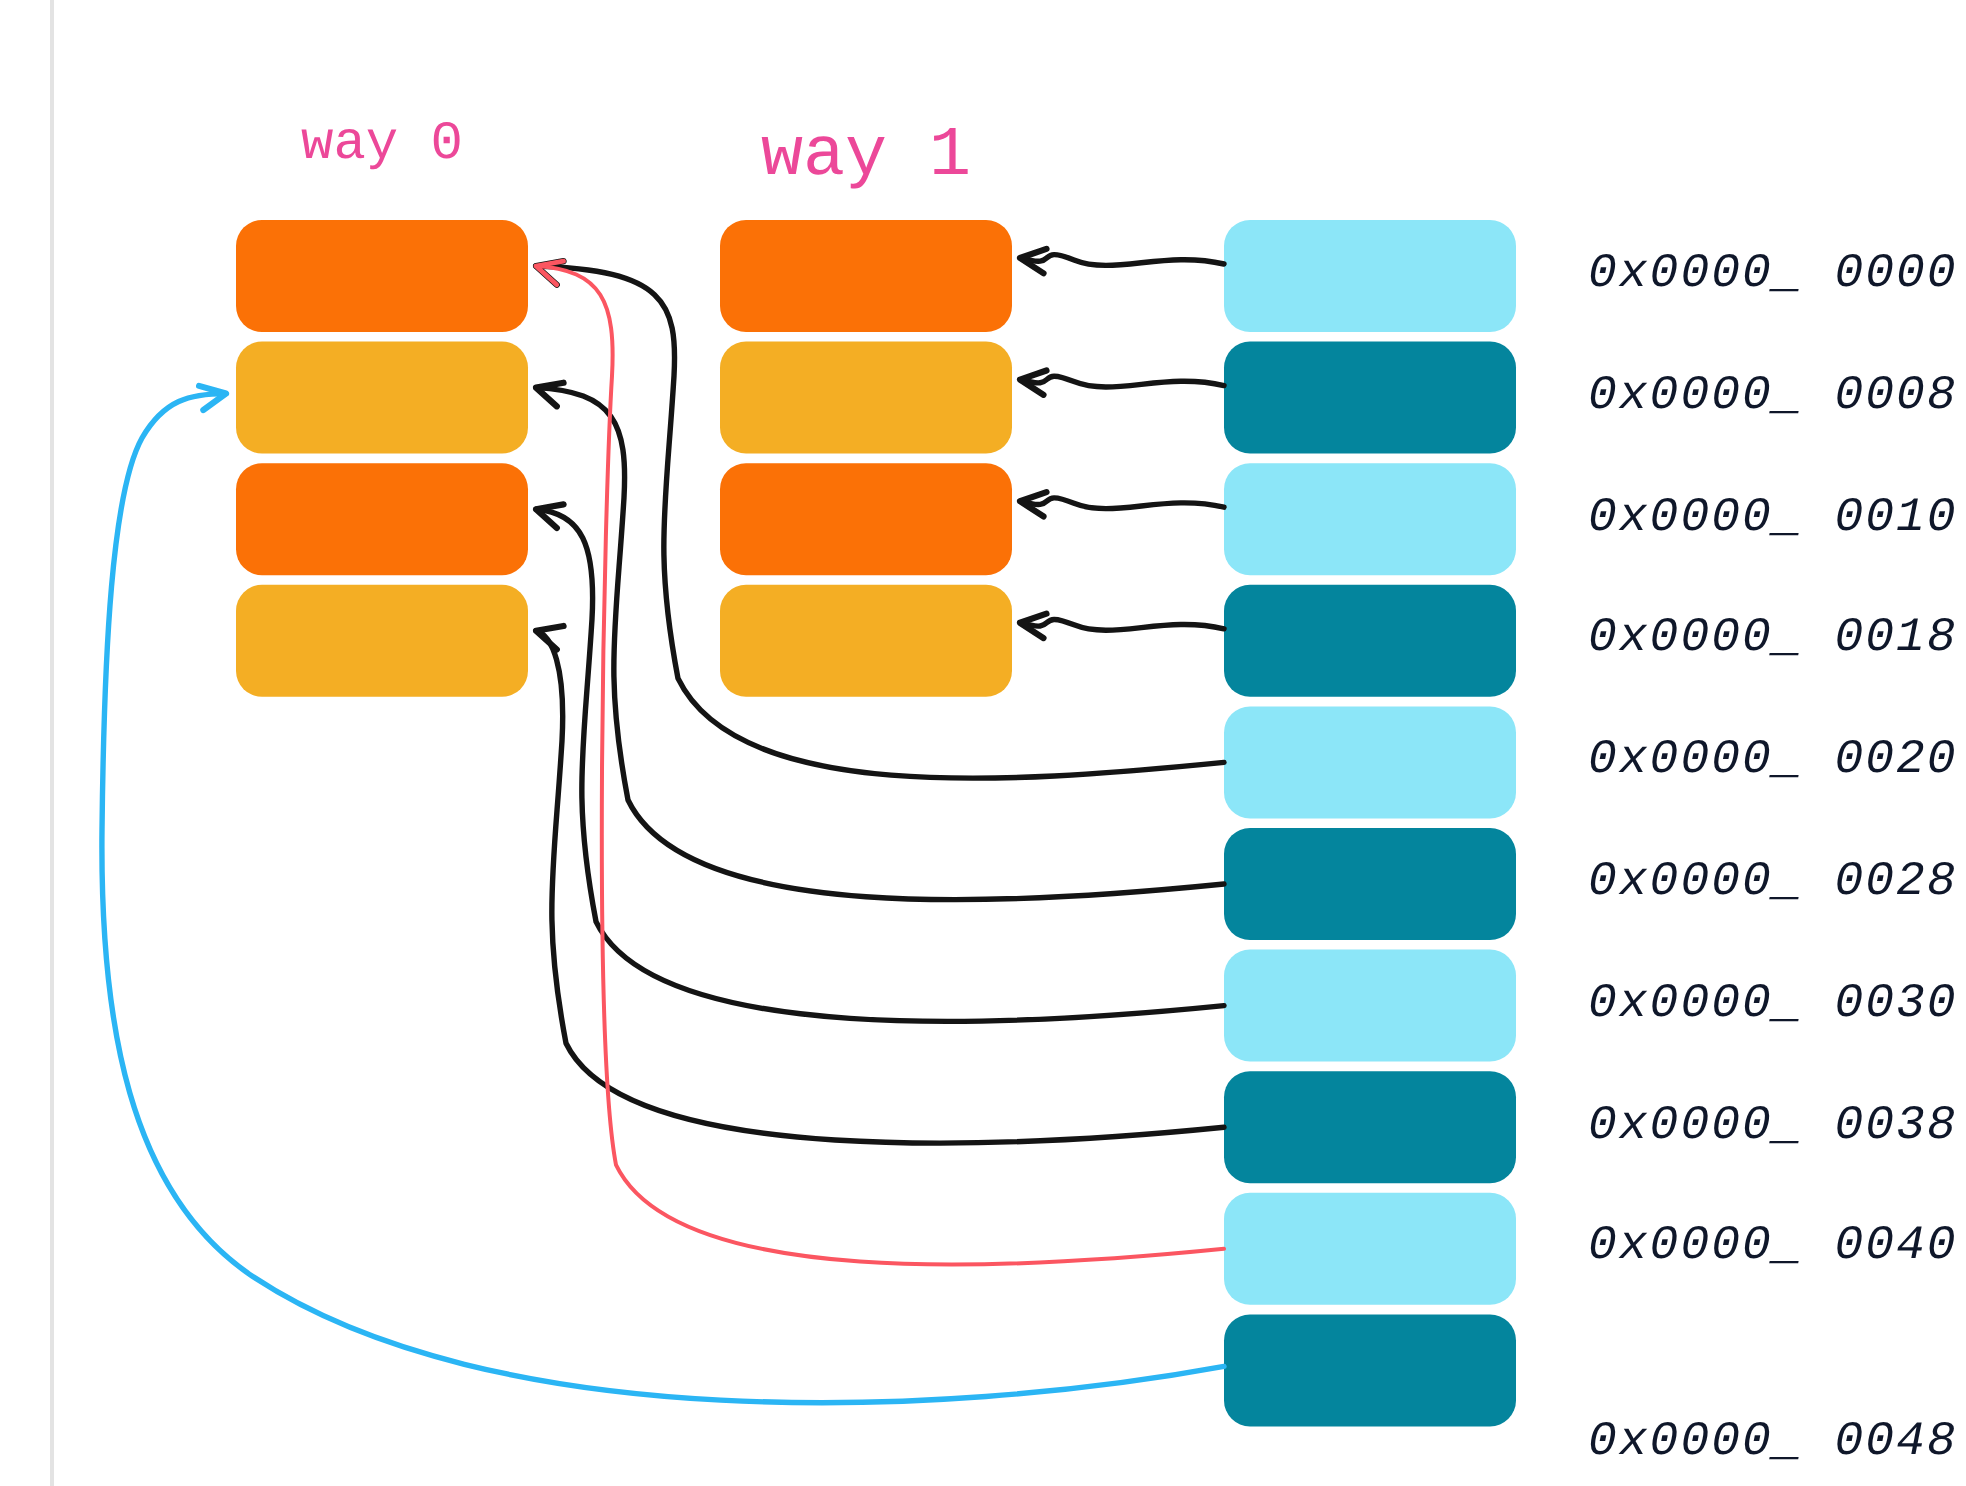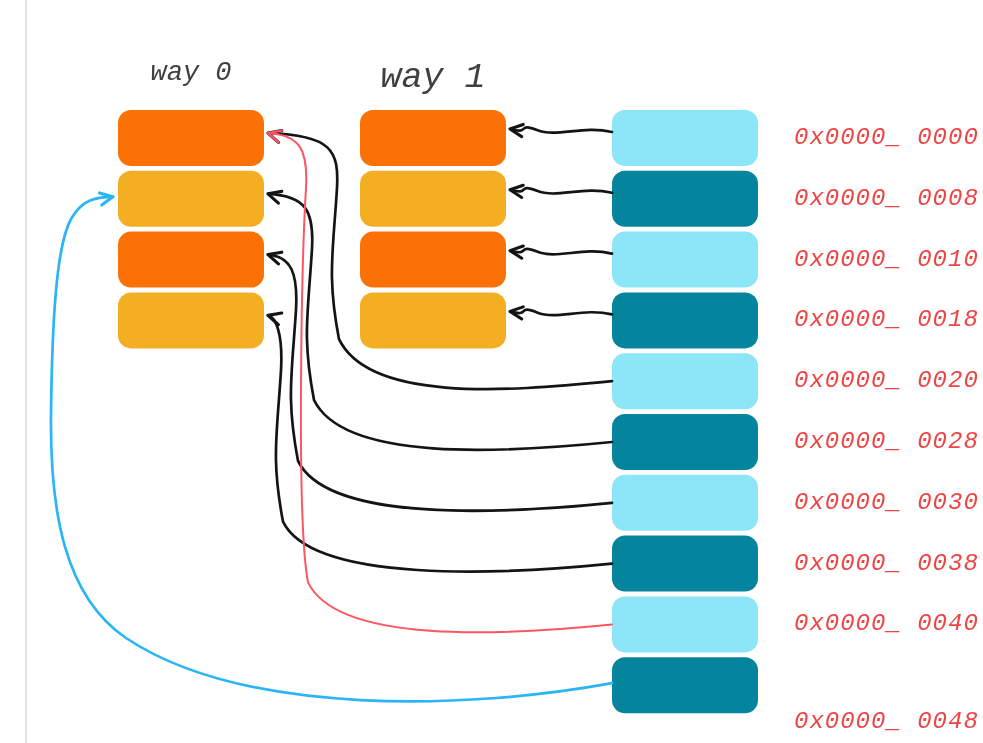--- a/index.html
+++ b/index.html
@@ -10,34 +10,33 @@
     overflow:hidden;
     font-family:"Liberation Mono", monospace;
   }
   .edge-line{
     position:absolute;left:25px;top:0;width:2px;height:743px;
     background:#e3e3e3;
   }
   .hdr{
     position:absolute;
     transform:translateX(-50%);
-    font-style:italic;
-    color:#404040;
+    color:#ec4899;
     white-space:pre;
   }
   .hdr.way0{left:191px;top:58px;font-size:27px;}
   .hdr.way1{left:433px;top:58px;font-size:35px;}
   .hdr.mem{left:686px;top:44px;font-size:37px;font-weight:bold;}
   svg.diagram{position:absolute;left:0;top:0;}
   .addr{
     position:absolute;left:794px;
     font-style:italic;
     font-size:24px;
     letter-spacing:1px;
-    color:#ef4444;
+    color:#0f172a;
     white-space:pre;
   }
 </style>
 </head>
 <body>
 
 <div class="stage">
   <div class="edge-line"></div>
 
   <div class="hdr way0">way 0</div>

